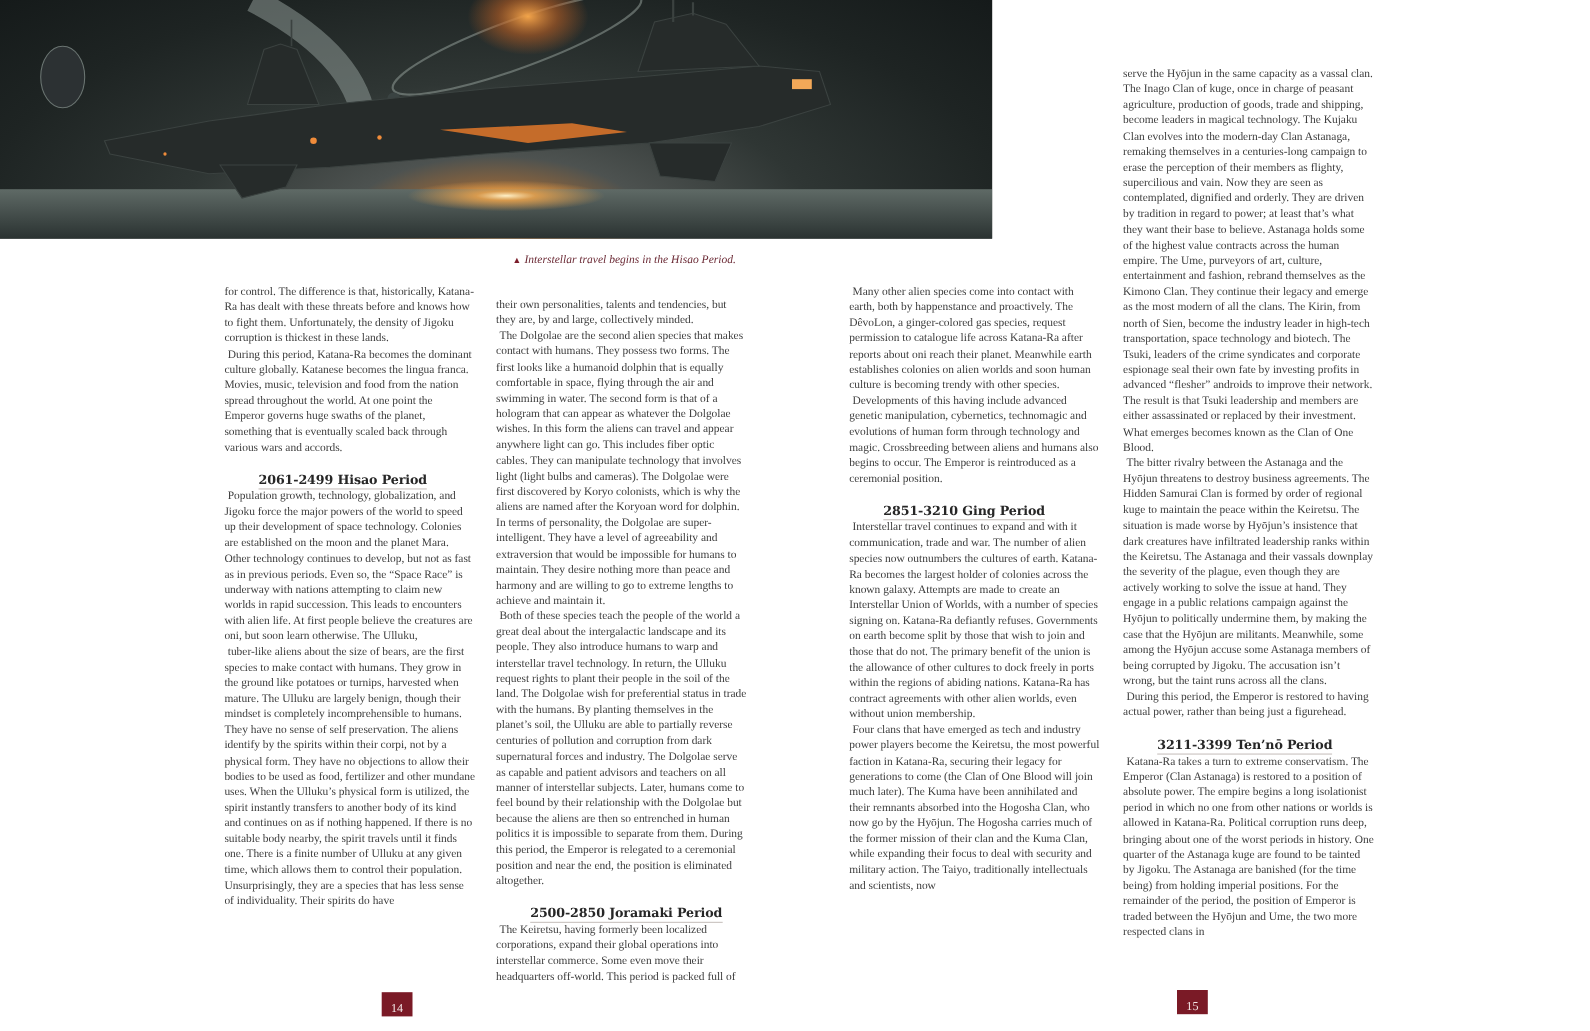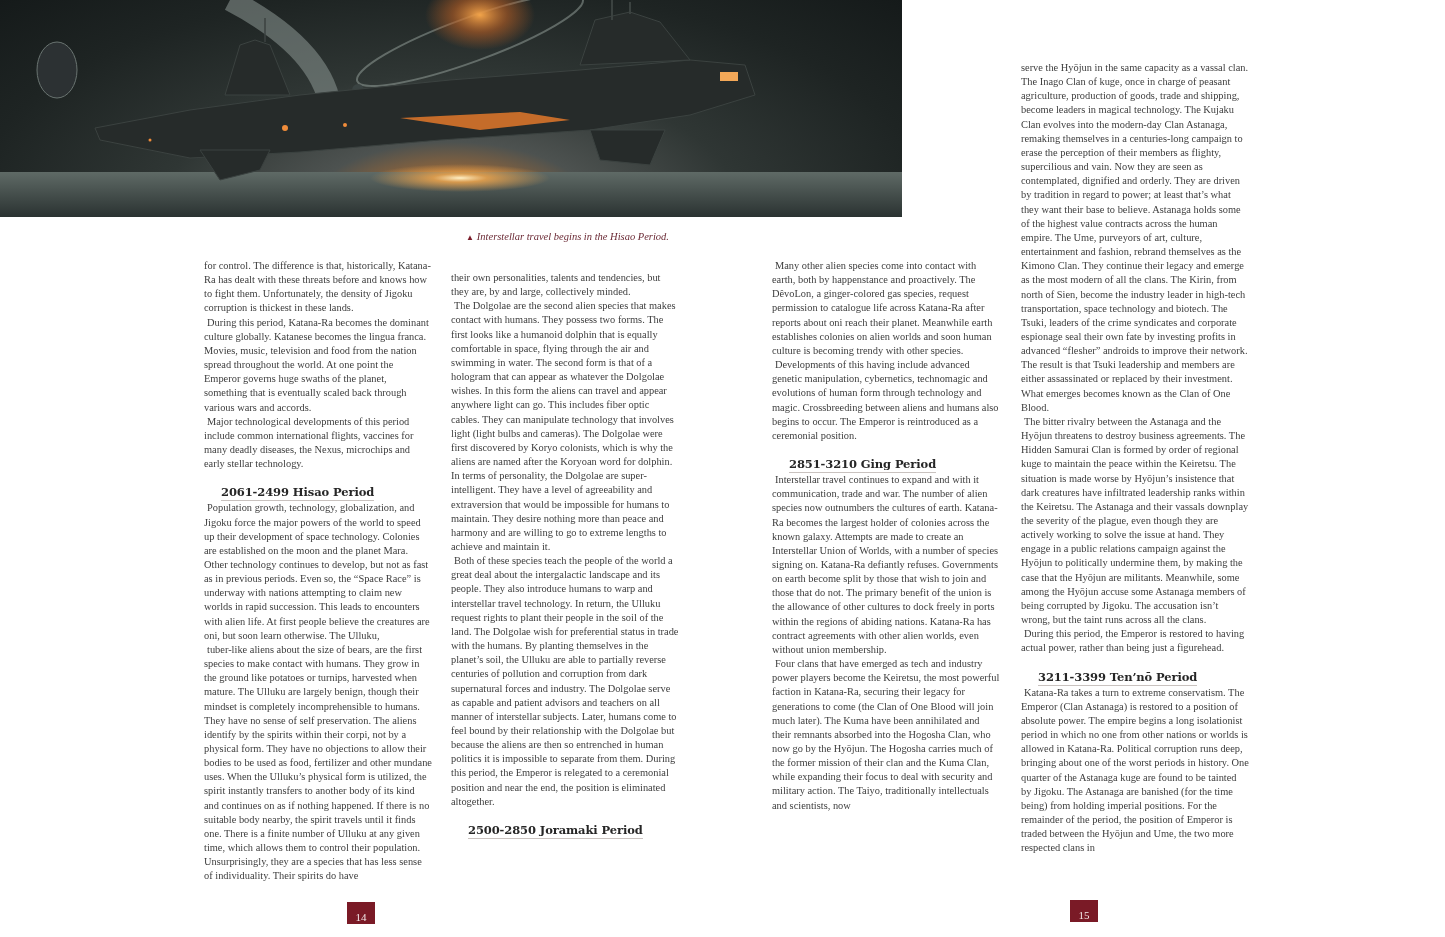--- a/index.html
+++ b/index.html
@@ -20,21 +20,21 @@
   }
   .caption .tri { font-style: normal; font-size: 8px; margin-right: 3px; color: #7b1c2a; }
   .col {
     position: absolute; width: 228px;
     font-family: "Liberation Serif", serif; font-size: 10.4px; line-height: 14.15px; color: #3d3d3d;
   }
   .col p { margin: 0; text-indent: 3px; }
   .col p.cont { text-indent: 0; }
   .col h2 {
     font-family: "DejaVu Serif", serif; font-weight: bold; font-size: 11.5px; color: #262626;
-    margin: 14px 0 0 17px; padding-bottom: 1px; display: inline-block;
+    margin: 14px 0 0 31px; padding-bottom: 1px; display: inline-block;
     border-bottom: 1px solid #c9c2bf; line-height: 14px; letter-spacing: -0.1px;
   }
   .pn {
     position: absolute; width: 28px; height: 22px; background: #7a1a26; color: #f2e6e6;
     font-family: "Liberation Serif", serif; font-size: 11px; text-align: center; line-height: 30px;
   }
 </style>
 </head>
 <body>
 
@@ -88,31 +88,31 @@
   </svg>
 </div>
 
 <div class="caption">
   <span class="tri">▲</span><span>Interstellar travel begins in the Hisao Period.</span>
 </div>
 
 <div class="col" style="left:204px; top:259px;">
   <p class="cont">for control. The difference is that, historically, Katana-Ra has dealt with these threats before and knows how to fight them. Unfortunately, the density of Jigoku corruption is thickest in these lands.</p>
   <p>During this period, Katana-Ra becomes the dominant culture globally. Katanese becomes the lingua franca. Movies, music, television and food from the nation spread throughout the world. At one point the Emperor governs huge swaths of the planet, something that is eventually scaled back through various wars and accords.</p>
-  <p>Major technological developments of this period include common international flights, vaccines for many deadly diseases, the Nexus, microchips and early stellar technology.</p>
   <h2>2061-2499 Hisao Period</h2>
   <p>Population growth, technology, globalization, and Jigoku force the major powers of the world to speed up their development of space technology. Colonies are established on the moon and the planet Mara. Other technology continues to develop, but not as fast as in previous periods. Even so, the “Space Race” is underway with nations attempting to claim new worlds in rapid succession. This leads to encounters with alien life. At first people believe the creatures are oni, but soon learn otherwise. The Ulluku,</p>
   <p>tuber-like aliens about the size of bears, are the first species to make contact with humans. They grow in the ground like potatoes or turnips, harvested when mature.  The Ulluku are largely benign, though their mindset is completely incomprehensible to humans. They have no sense of self preservation. The aliens identify by the spirits within their corpi, not by a physical form. They have no objections to allow their bodies to be used as food, fertilizer and other mundane uses. When the Ulluku’s physical form is utilized, the spirit instantly transfers to another body of its kind and continues on as if nothing happened. If there is no suitable body nearby, the spirit travels until it finds one. There is a finite number of Ulluku at any given time, which allows them to control their population. Unsurprisingly, they are a species that has less sense of individuality. Their spirits do have</p>
 </div>
 
 <div class="col" style="left:451px; top:271px;">
   <p class="cont">their own personalities, talents and tendencies, but they are, by and large, collectively minded.</p>
   <p>The Dolgolae are the second alien species that makes contact with humans. They possess two forms. The first looks like a humanoid dolphin that is equally comfortable in space, flying through the air and swimming in water. The second form is that of a hologram that can appear as whatever the Dolgolae wishes. In this form the aliens can travel and appear anywhere light can go. This includes fiber optic cables. They can manipulate technology that involves light (light bulbs and cameras). The Dolgolae were first discovered by Koryo colonists, which is why the aliens are named after the Koryoan word for dolphin. In terms of personality, the Dolgolae are super-intelligent. They have a level of agreeability and extraversion that would be impossible for humans to maintain. They desire nothing more than peace and harmony and are willing to go to extreme lengths to achieve and maintain it.</p>
   <p>Both of these species teach the people of the world a great deal about the intergalactic landscape and its people. They also introduce humans to warp and interstellar travel technology. In return, the Ulluku request rights to plant their people in the soil of the land. The Dolgolae wish for preferential status in trade with the humans. By planting themselves in the planet’s soil, the Ulluku are able to partially reverse centuries of pollution and corruption from dark supernatural forces and industry. The Dolgolae serve as capable and patient advisors and teachers on all manner of interstellar subjects. Later, humans come to feel bound by their relationship with the Dolgolae but because the aliens are then so entrenched in human politics it is impossible to separate from them. During this period, the Emperor is relegated to a ceremonial position and near the end, the position is eliminated altogether.</p>
   <h2>2500-2850 Joramaki Period</h2>
+  <p>The Keiretsu, having formerly been localized corporations, expand their global operations into interstellar commerce. Some even move their headquarters off-world. This period is packed full of</p>
 </div>
 
 <div class="col" style="left:772px; top:259px;">
   <p>Many other alien species come into contact with earth, both by happenstance and proactively. The DêvoLon, a ginger-colored gas species, request permission to catalogue life across Katana-Ra after reports about oni reach their planet. Meanwhile earth establishes colonies on alien worlds and soon human culture is becoming trendy with other species.</p>
   <p>Developments of this having include advanced genetic manipulation, cybernetics, technomagic and evolutions of human form through technology and magic. Crossbreeding between aliens and humans also begins to occur. The Emperor is reintroduced as a ceremonial position.</p>
   <h2>2851-3210 Ging Period</h2>
   <p>Interstellar travel continues to expand and with it communication, trade and war. The number of alien species now outnumbers the cultures of earth. Katana-Ra becomes the largest holder of colonies across the known galaxy. Attempts are made to create an Interstellar Union of Worlds, with a number of species signing on. Katana-Ra defiantly refuses. Governments on earth become split by those that wish to join and those that do not. The primary benefit of the union is the allowance of other cultures to dock freely in ports within the regions of abiding nations. Katana-Ra has contract agreements with other alien worlds, even without union membership.</p>
   <p>Four clans that have emerged as tech and industry power players become the Keiretsu, the most powerful faction in Katana-Ra, securing their legacy for generations to come (the Clan of One Blood will join much later). The Kuma have been annihilated and their remnants absorbed into the Hogosha Clan, who now go by the Hyōjun. The Hogosha carries much of the former mission of their clan and the Kuma Clan, while expanding their focus to deal with security and military action. The Taiyo, traditionally intellectuals and scientists, now</p>
 </div>
 

